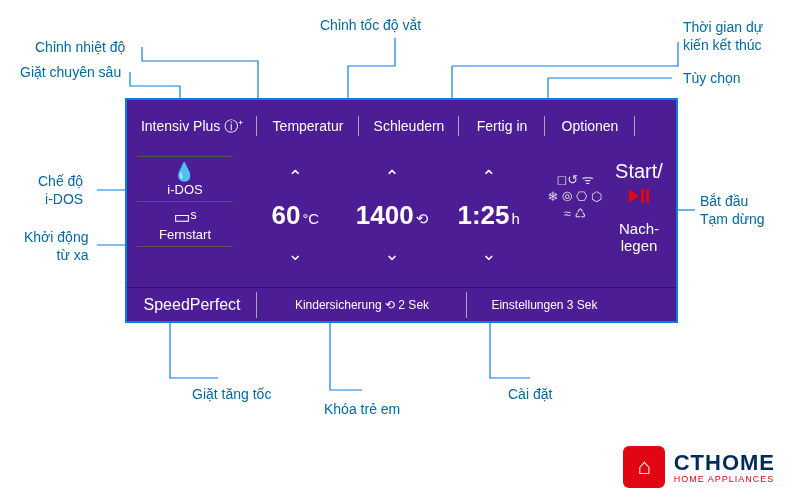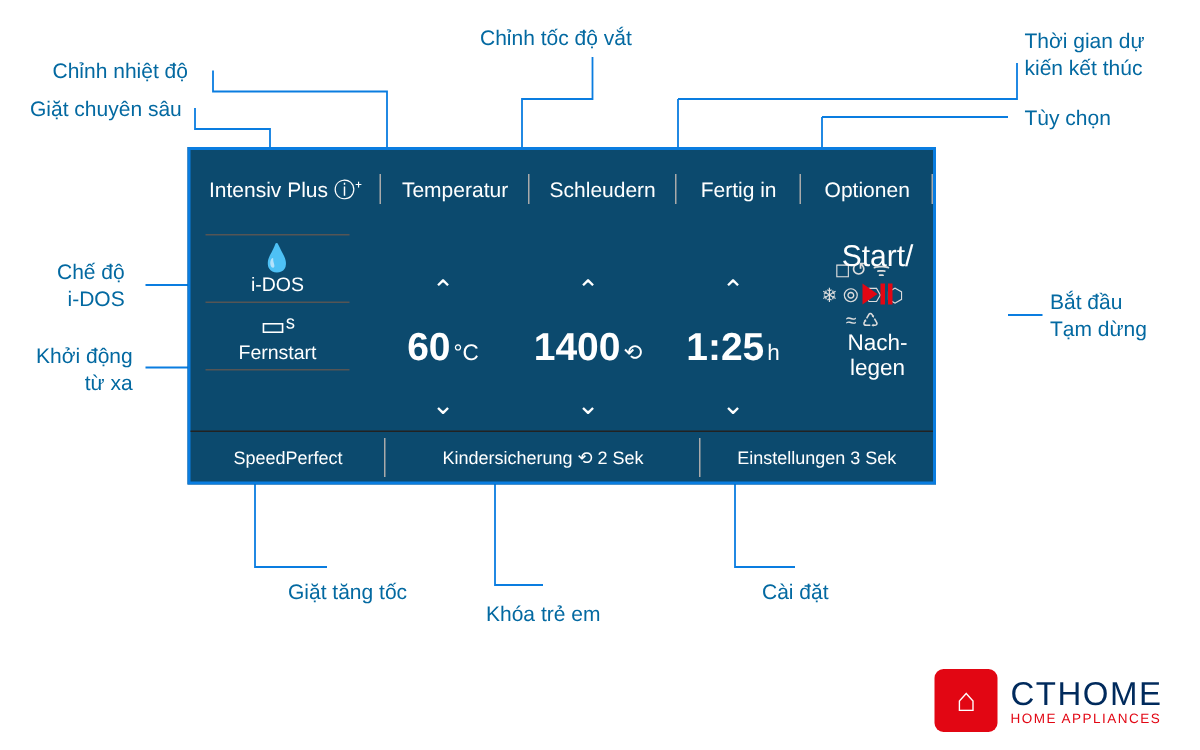--- a/index.html
+++ b/index.html
@@ -18,23 +18,23 @@
     line-height: 1.3;
     white-space: nowrap;
   }
   .annotation.right { text-align: left; }
   .annotation.left { text-align: right; }
   .annotation.center { text-align: center; }
   .panel {
     position: absolute;
     left: 125px;
     top: 98px;
-    width: 499px;
+    width: 553px;
     height: 225px;
-    background: #0c4a6e;
+    background: #4c1d95;
     border: 2px solid #0a7de0;
     color: #fff;
     font-size: 13px;
     padding-left: 12px;
   }
   .panel .toprow {
     position: absolute;
     left: 0; top: 12px;
     width: 100%;
     height: 28px;
@@ -72,21 +72,21 @@
     border-right: none;
     padding: 6px 0 4px;
     font-size: 13px;
     color: #fff;
   }
   .leftcol .btn + .btn { border-top: none; }
   .btn .icon { display:block; font-size:18px; line-height:1; margin-bottom:1px; }
   .valuecols {
     position: absolute;
     left: 120px;
-    top: 16px;
+    top: 0;
     width: 290px;
     height: 100%;
     display: flex;
   }
   .valcol {
     flex: 1;
     display: flex;
     flex-direction: column;
     align-items: center;
     justify-content: space-between;
@@ -146,21 +146,21 @@
     height: 34px;
     display: flex;
     align-items: center;
     border-top: 1px solid #222;
   }
   .botrow .seg {
     height: 34px;
     display: flex;
     align-items: center;
     justify-content: center;
-    font-size: 12px;
+    font-size: 16px;
     color: #fff;
     position: relative;
   }
   svg.leader { position:absolute; pointer-events:none; }
   .wm {
     position: absolute;
     left: 50%; top: 50%;
     transform: translate(-50%,-50%);
     font-size: 42px;
     font-weight: 900;
@@ -182,21 +182,21 @@
     display:inline-flex;
     align-items:center;justify-content:center;
     color:#fff;font-size:22px;font-weight:bold;
     vertical-align: middle;
   }
   .logo .txt {
     display:inline-block;
     vertical-align: middle;
     margin-left:4px;
   }
-  .logo .brand { font-size:22px;font-weight:400;color:#002a5c;letter-spacing:1px; }
+  .logo .brand { font-size:22px;font-weight:700;color:#002a5c;letter-spacing:1px; }
   .logo .sub { font-size:9px;color:#e20613;letter-spacing:1px;margin-top:-2px; }
   .chevup::before { content:"⌃"; display:block; transform: translateY(6px); }
   .chevdn::before { content:"⌄"; display:block; transform: translateY(-6px); }
 </style>
 </head>
 <body>
 
 <div class="wm">C T H O M E</div>
 
 <svg class="leader" width="800" height="500">

